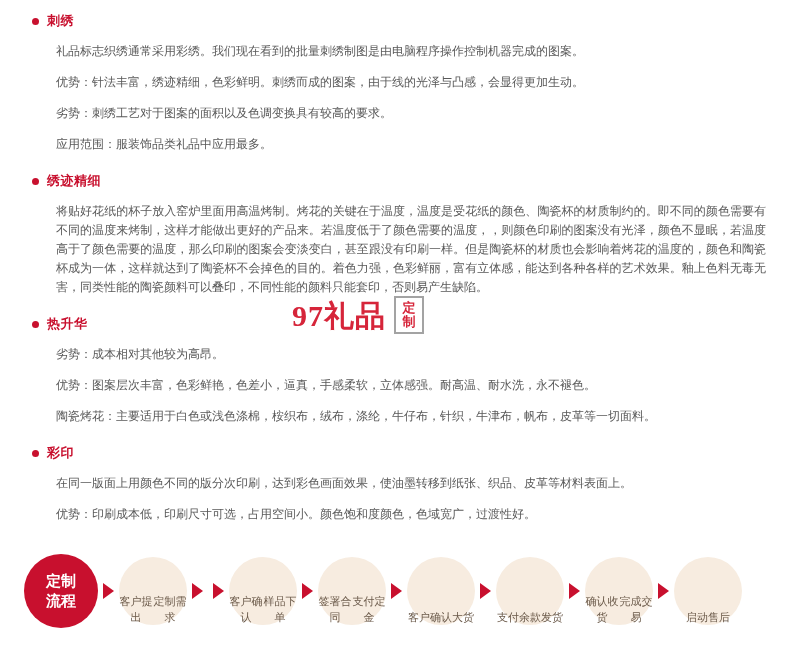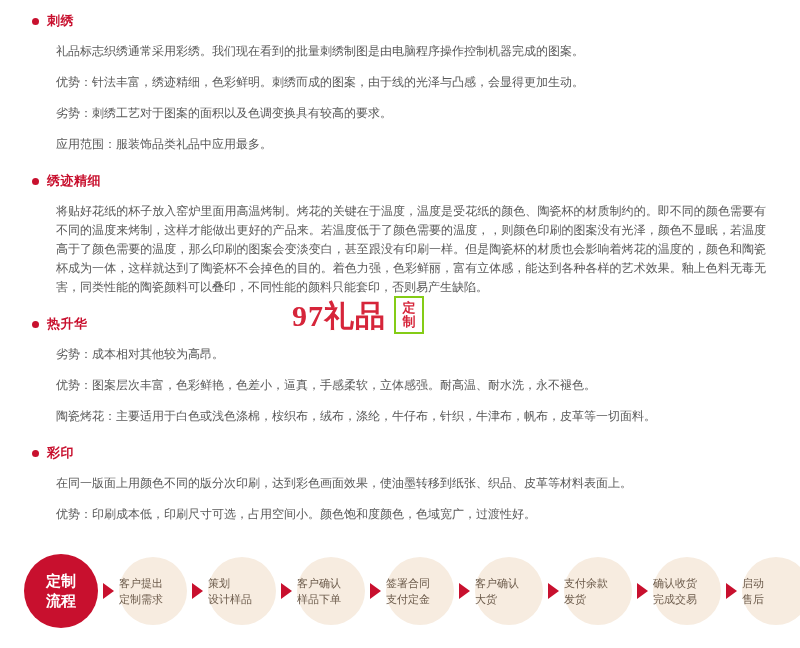--- a/index.html
+++ b/index.html
@@ -66,21 +66,21 @@
   }
   .wm-text {
     font-size: 30px;
     font-weight: bold;
     color: #d6253a;
     letter-spacing: 1px;
     font-family: "Liberation Serif", serif;
   }
   .wm-box {
     margin-left: 8px;
-    border: 2px solid #84cc16;
+    border: 2px solid #a3a3a3;
     color: #d6253a;
     font-size: 13px;
     font-weight: bold;
     line-height: 14px;
     padding: 3px 4px;
     width: 18px;
     text-align: center;
     font-family: "Liberation Serif", serif;
   }
   
@@ -118,22 +118,22 @@
     margin: 0 5px;
     flex: 0 0 auto;
   }
   .flow-node {
     width: 68px;
     height: 68px;
     border-radius: 50%;
     background: #f7ece0;
     color: #6b5a4a;
     display: flex;
-    flex-direction: column;
-    align-items: flex-start;
+    flex-direction: row;
+    align-items: flex-end;
     justify-content: center;
     font-size: 11px;
     line-height: 16px;
     flex: 0 0 auto;
     text-align: center;
   }
   .flow-node span {
     display: block;
   }
 </style>
@@ -204,24 +204,20 @@
       <span>流程</span>
     </div>
 
     <span class="arrow"></span>
     <div class="flow-node">
       <span>客户提出</span>
       <span>定制需求</span>
     </div>
 
     <span class="arrow"></span>
-    <div class="flow-node">
-      <span>策划</span>
-      <span>设计样品</span>
-    </div>
 
     <span class="arrow"></span>
     <div class="flow-node">
       <span>客户确认</span>
       <span>样品下单</span>
     </div>
 
     <span class="arrow"></span>
     <div class="flow-node">
       <span>签署合同</span>

